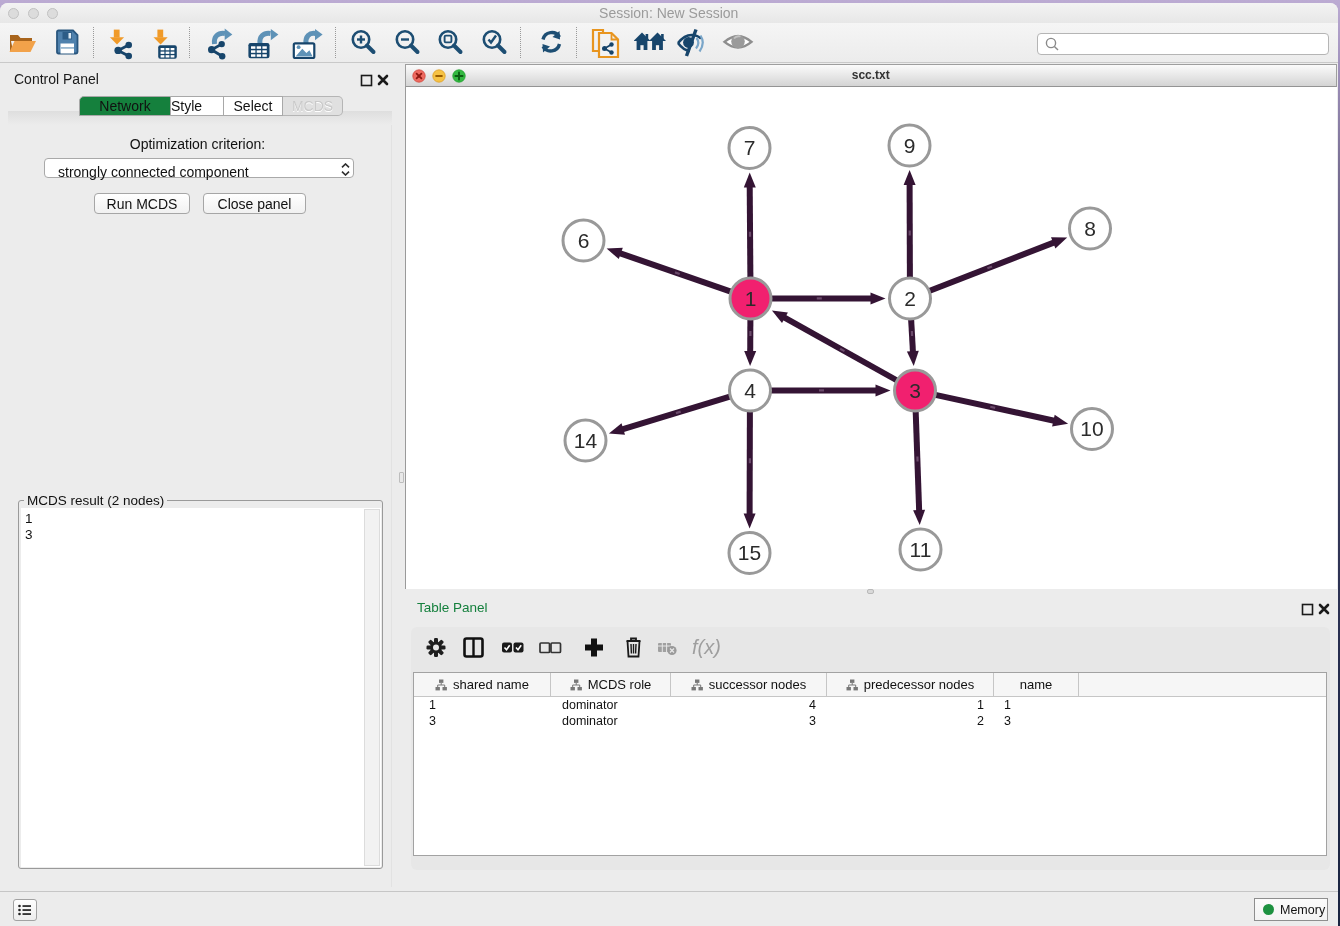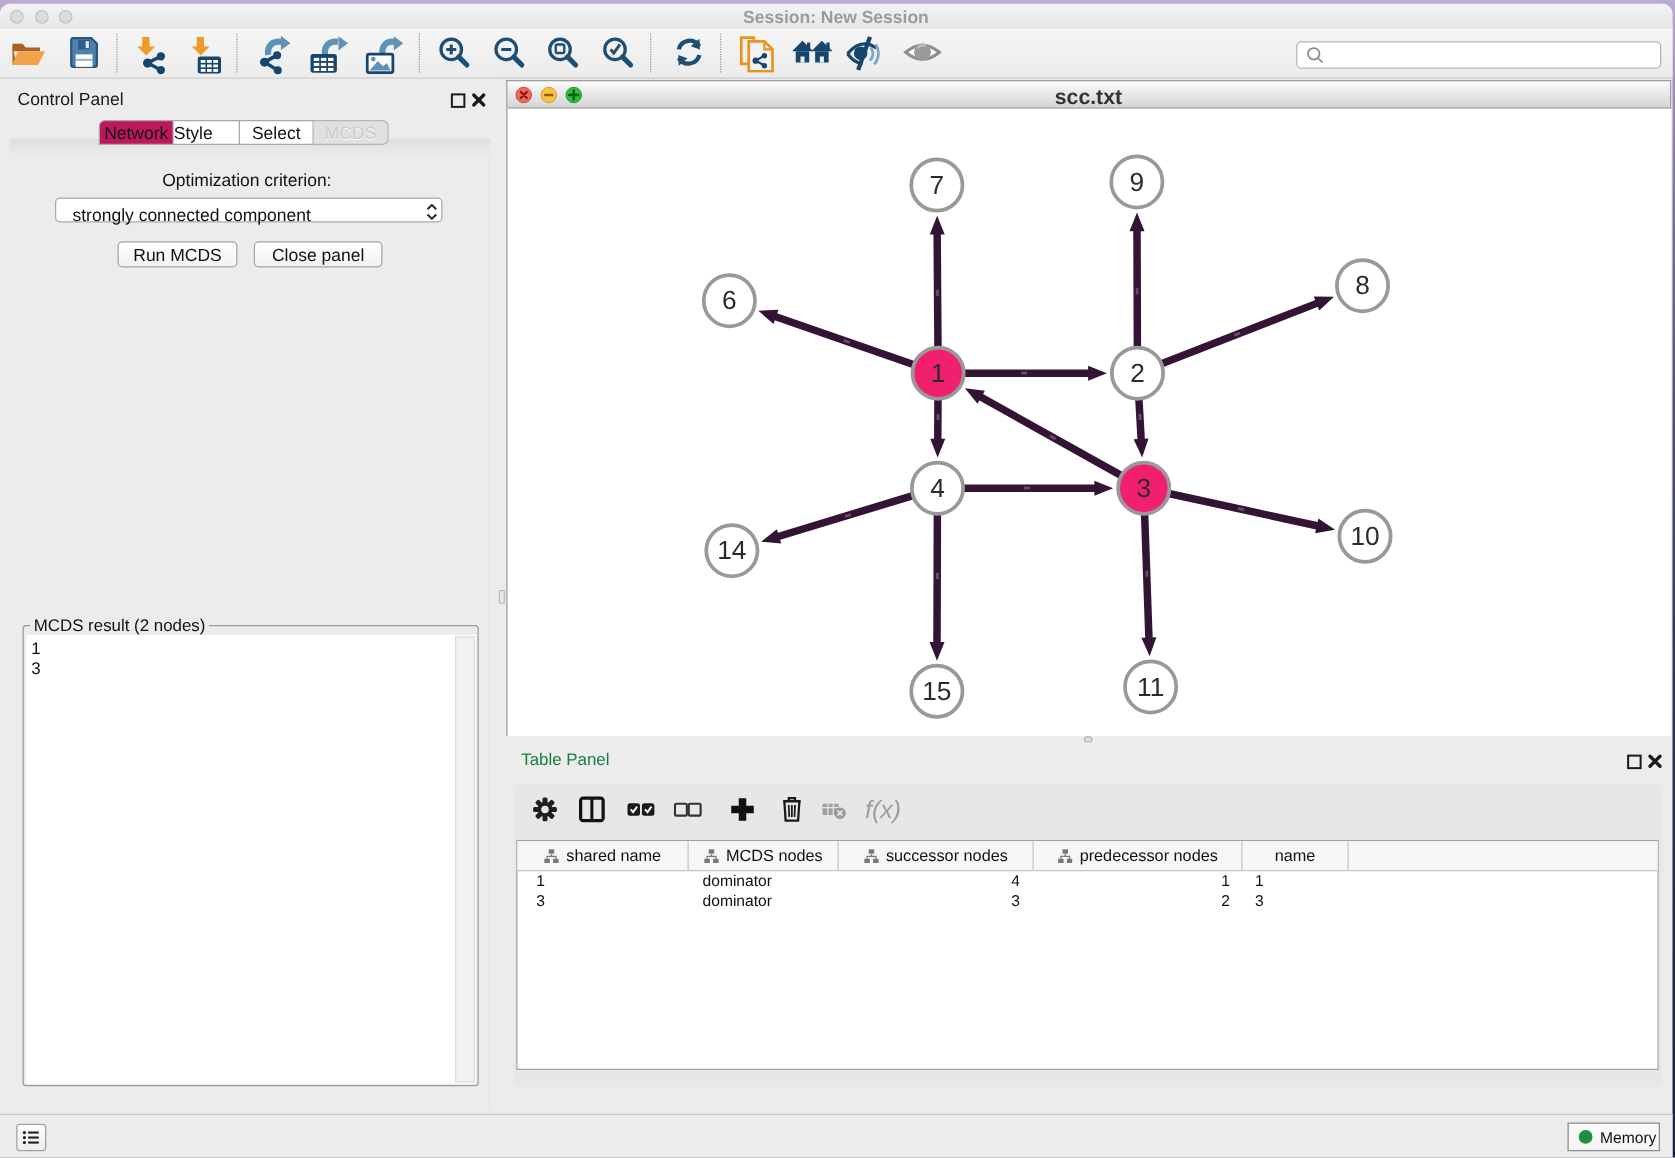--- a/index.html
+++ b/index.html
@@ -2,21 +2,21 @@
 <html><head><meta charset="utf-8">
 <style>
 html,body{margin:0;padding:0;}
 body{width:1340px;height:926px;overflow:hidden;position:relative;
  font-family:"Liberation Sans",sans-serif;
  background:linear-gradient(180deg,#bcabd3 0%,#a495c0 6%,#7a7095 18%,#514f74 35%,#343759 55%,#20294a 80%,#1a2440 100%);}
 #win{position:absolute;left:0;top:2.5px;width:1337.5px;height:923.5px;background:#ececec;border-radius:8px 8px 0 0;}
 .abs{position:absolute;}
 #titlebar{left:0;top:0;width:100%;height:20px;border-radius:8px 8px 0 0;
  background:linear-gradient(#f3f3f3,#e7e7e7);border-bottom:1px solid #c8c8c8;}
-#titlebar .t{position:absolute;left:0;right:0;top:2.5px;text-align:center;font-size:14px;color:#9b9b9b;font-weight:bold;}
+#titlebar .t{position:absolute;left:0;right:0;top:2.5px;text-align:center;font-size:14px;color:#9b9b9b;}
 .dot{position:absolute;top:5px;width:11px;height:11px;border-radius:50%;background:#dcdcdc;border:1px solid #c2c2c2;box-sizing:border-box;}
 #toolbar{left:0;top:20.5px;width:100%;height:39px;background:linear-gradient(#f5f5f5,#ececec);border-bottom:1px solid #c9c9c9;}
 .sep{position:absolute;top:4px;height:31px;width:0;border-left:1px dotted #9a9a9a;}
 .ticon{position:absolute;top:3px;}
 #search{position:absolute;left:1037px;top:10px;width:290px;height:20px;background:#fff;
  border:1px solid #b5b5b5;border-radius:4px;}
 #cpanel{left:0;top:60.5px;width:395px;height:828px;background:#ececec;font-size:13.5px;color:#111;}
 #netwin{left:405px;top:60.5px;width:932.5px;height:527px;}
 #tpanel{left:405px;top:587.5px;width:932.5px;height:301px;}
 #statusbar{left:0;top:888.5px;width:100%;height:35px;background:#ececec;border-top:1px solid #c6c6c6;}
@@ -193,21 +193,21 @@
 <div class="abs" id="cpanel">
 <div class="abs" style="left:14px;top:8px;font-size:14px;color:#1a1a1a;">Control Panel</div>
 <svg class="abs" style="left:360px;top:11px" width="30" height="13" viewBox="0 0 30 13">
   <rect x="1.5" y="1.5" width="10" height="10" fill="none" stroke="#1a1a1a" stroke-width="1.6"></rect>
   <path d="M19 2 L27 10 M27 2 L19 10" stroke="#1a1a1a" stroke-width="2.6" stroke-linecap="round"></path>
 </svg>
 <div class="abs" style="left:8px;top:48px;width:384px;height:776px;background:#ececec;border-right:1px solid #e2e2e2;box-sizing:border-box;"></div>
 <div class="abs" style="left:8px;top:48px;width:384px;height:14px;background:linear-gradient(#dedede,#ececec);"></div>
 
 <div class="abs" style="left:79px;top:33px;height:20px;display:flex;font-size:14px;">
- <div style="box-sizing:border-box;width:60px;border:1px solid #a8a8a8;border-radius:5px 0 0 0;background:#be185d;text-align:center;line-height:19px;">Network</div>
+ <div style="box-sizing:border-box;width:92px;border:1px solid #a8a8a8;border-radius:5px 0 0 0;background:#15803d;text-align:center;line-height:19px;">Network</div>
  <div style="box-sizing:border-box;width:53px;border:1px solid #a8a8a8;border-left:none;background:#fff;line-height:19px;">Style</div>
  <div style="box-sizing:border-box;width:59px;border:1px solid #a8a8a8;border-left:none;background:#fff;text-align:center;line-height:19px;">Select</div>
  <div style="box-sizing:border-box;width:60px;border:1px solid #b5b5b5;border-left:none;border-radius:0 5px 5px 0;background:#e0e0e0;text-align:center;line-height:19px;color:#c9c9c9;text-shadow:0 1px 0 #fff;">MCDS</div>
 </div>
 <div class="abs" style="left:0;top:73px;width:395px;text-align:center;font-size:14px;">Optimization criterion:</div>
 <div class="abs" style="left:44px;top:95px;width:310px;height:20px;box-sizing:border-box;background:#fff;border:1px solid #a9a9a9;border-radius:4px;">
   <div style="position:absolute;left:13px;top:5px;font-size:14px;text-align:center;">strongly connected component</div>
   <svg style="position:absolute;right:3px;top:3.5px" width="9" height="13" viewBox="0 0 9 13">
           <path d="M1 4.4 L4.5 1 L8 4.4" fill="none" stroke="#2e2e2e" stroke-width="1.6"></path>
           <path d="M1 8.6 L4.5 12 L8 8.6" fill="none" stroke="#2e2e2e" stroke-width="1.6"></path>
@@ -217,21 +217,21 @@
 <div class="btn" style="left:203px;top:130px;width:103px;height:21px;line-height:20px;">Close panel</div>
 
 <div class="abs" style="left:18px;top:437px;width:365px;height:369px;box-sizing:border-box;border:1px solid #9a9a9a;border-radius:3px;"></div>
 <div class="abs" style="left:24px;top:430px;background:#ececec;padding:0 3px;">MCDS result (2 nodes)</div>
 <div class="abs" style="left:21px;top:445px;width:360px;height:359px;background:#fff;"></div>
 <div class="abs" style="left:364px;top:446px;width:16px;height:357px;background:#f2f2f2;border:1px solid #dcdcdc;box-sizing:border-box;"></div>
 <div class="abs" style="left:25px;top:448px;line-height:15.5px;">1<br>3</div>
 </div>
 <div class="abs" id="netwin">
 <div class="abs" style="left:0;top:1px;width:931.5px;height:22.5px;box-sizing:border-box;border:1px solid #9e9e9e;border-bottom:1px solid #949494;background:linear-gradient(#fbfbfb,#d4d4d4);">
-  <div style="position:absolute;left:0;right:0;top:3px;text-align:center;font-size:17px;font-weight:bold;color:#333;">scc.txt</div>
+  <div style="position:absolute;left:0;right:0;top:3px;text-align:center;font-size:12px;font-weight:bold;color:#333;">scc.txt</div>
   <svg style="position:absolute;left:6px;top:3.5px" width="62" height="14" viewBox="0 0 62 14">
     <circle cx="7" cy="7" r="6.2" fill="#ee6a60" stroke="#cf4a40" stroke-width="0.8"></circle>
     <path d="M4.6 4.6 L9.4 9.4 M9.4 4.6 L4.6 9.4" stroke="#8e1710" stroke-width="1.8" stroke-linecap="round"></path>
     <circle cx="27" cy="7" r="6.2" fill="#f6c244" stroke="#dd9f2a" stroke-width="0.8"></circle>
     <rect x="3.4" y="6" width="7.2" height="2" rx="0.5" fill="#985c00" transform="translate(20,0)"></rect>
     <circle cx="47" cy="7" r="6.2" fill="#33b841" stroke="#1e9e2d" stroke-width="0.8"></circle>
     <path d="M47 3.4 L47 10.6 M43.4 7 L50.6 7" stroke="#0a5c12" stroke-width="1.9" stroke-linecap="round"></path>
   </svg>
 </div>
 <div class="abs" style="left:0;top:23.5px;width:931.5px;height:502.5px;box-sizing:border-box;background:#fff;border-left:1px solid #9a9a9a;">
@@ -383,21 +383,21 @@
             <svg class="oi" width="12" height="12" viewBox="0 0 12 12">
               <g fill="#787878">
                 <rect x="4" y="0.5" width="4.4" height="3.4"></rect>
                 <rect x="0.5" y="8" width="4.4" height="3.4"></rect>
                 <rect x="7.5" y="8" width="4.4" height="3.4"></rect>
               </g>
               <g stroke="#787878" stroke-width="1" fill="none">
                 <path d="M6.2 4 L6.2 6 M2.7 8 L2.7 6 L9.7 6 L9.7 8"></path>
               </g>
             </svg>
-            <span>MCDS nodes</span>
+            <span>MCDS role</span>
           </div>
     <div class="hc" style="left:257px;width:156px;">
             <svg class="oi" width="12" height="12" viewBox="0 0 12 12">
               <g fill="#787878">
                 <rect x="4" y="0.5" width="4.4" height="3.4"></rect>
                 <rect x="0.5" y="8" width="4.4" height="3.4"></rect>
                 <rect x="7.5" y="8" width="4.4" height="3.4"></rect>
               </g>
               <g stroke="#787878" stroke-width="1" fill="none">
                 <path d="M6.2 4 L6.2 6 M2.7 8 L2.7 6 L9.7 6 L9.7 8"></path>

